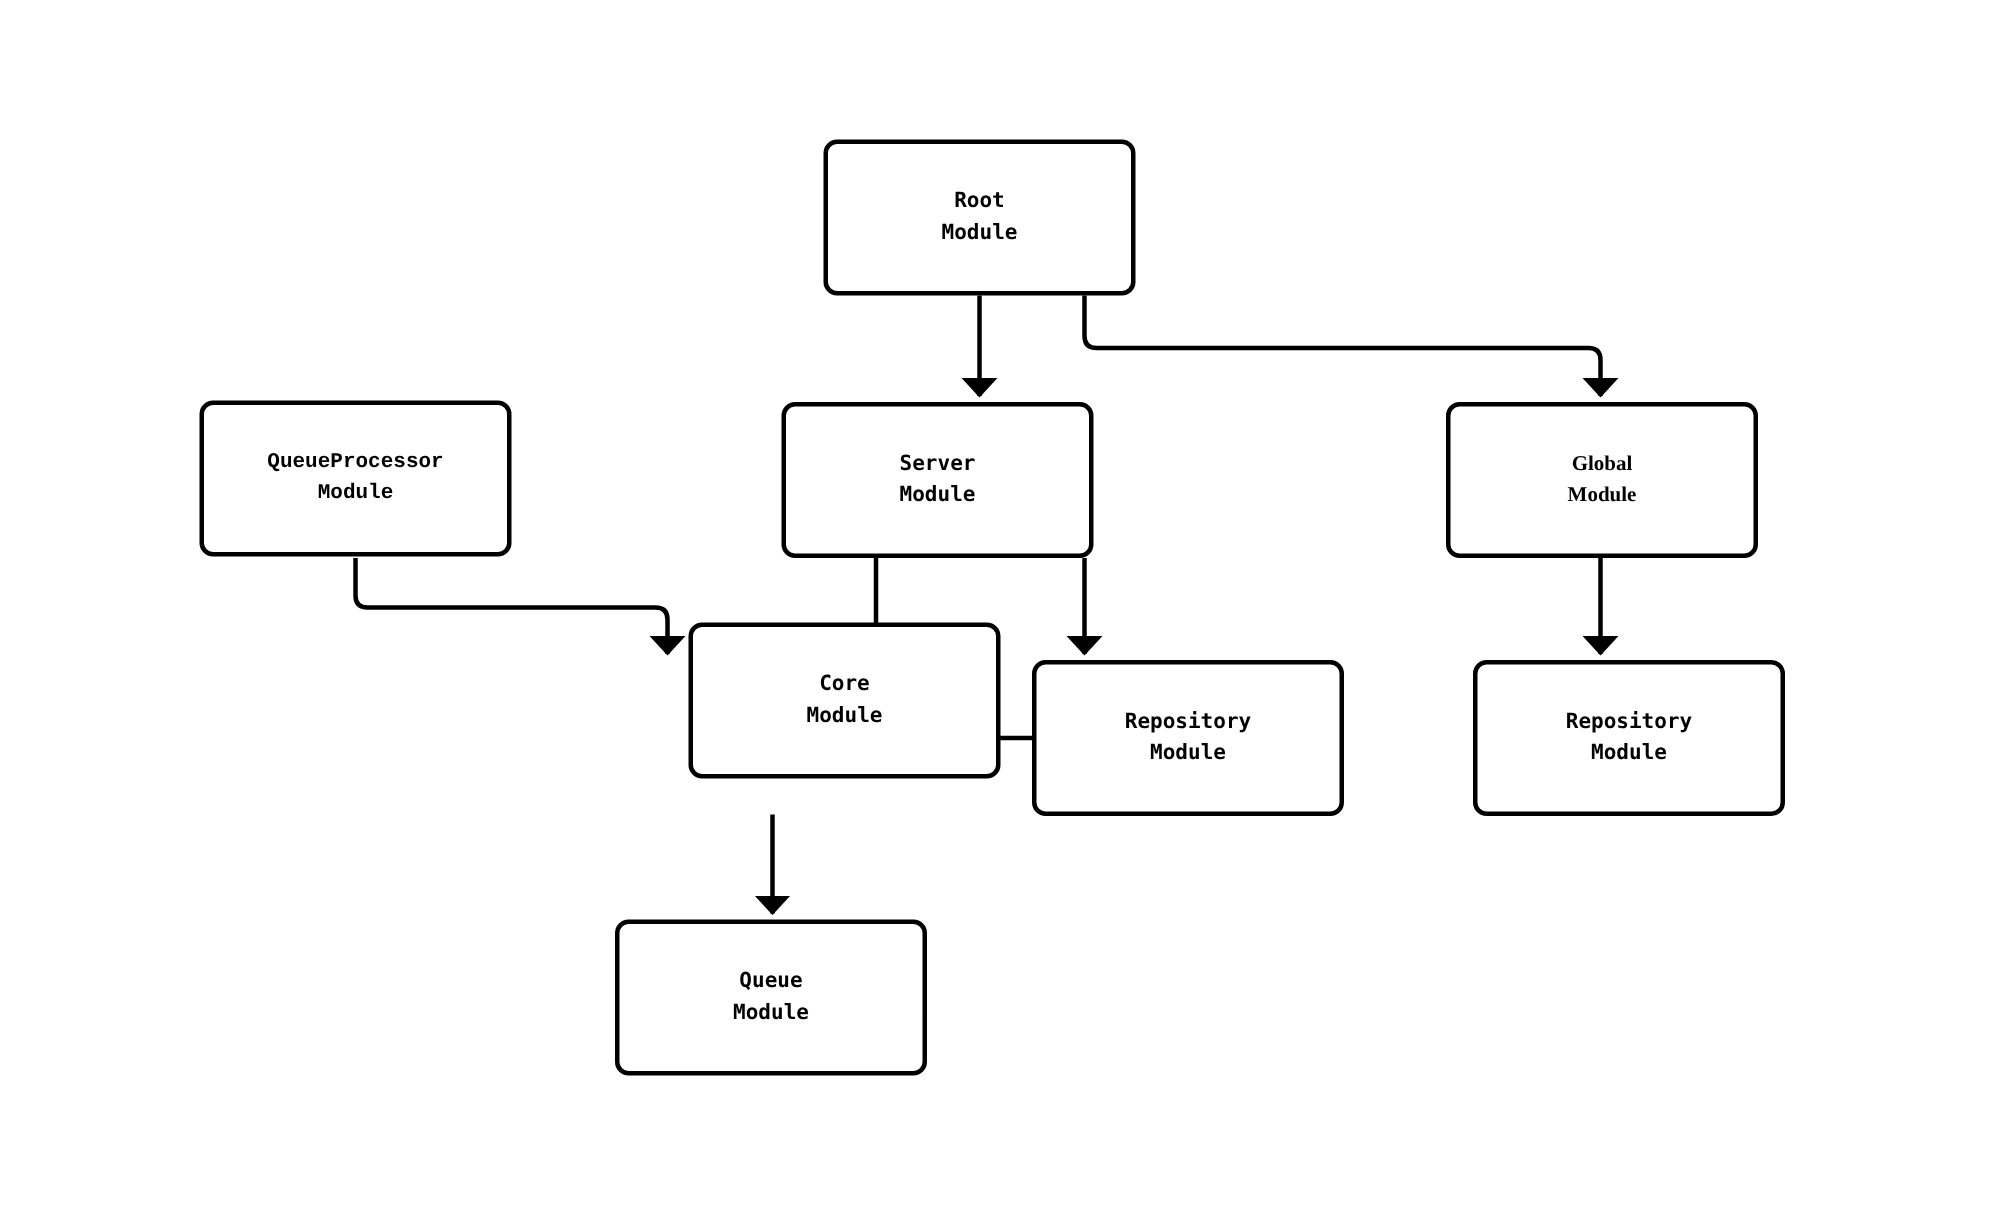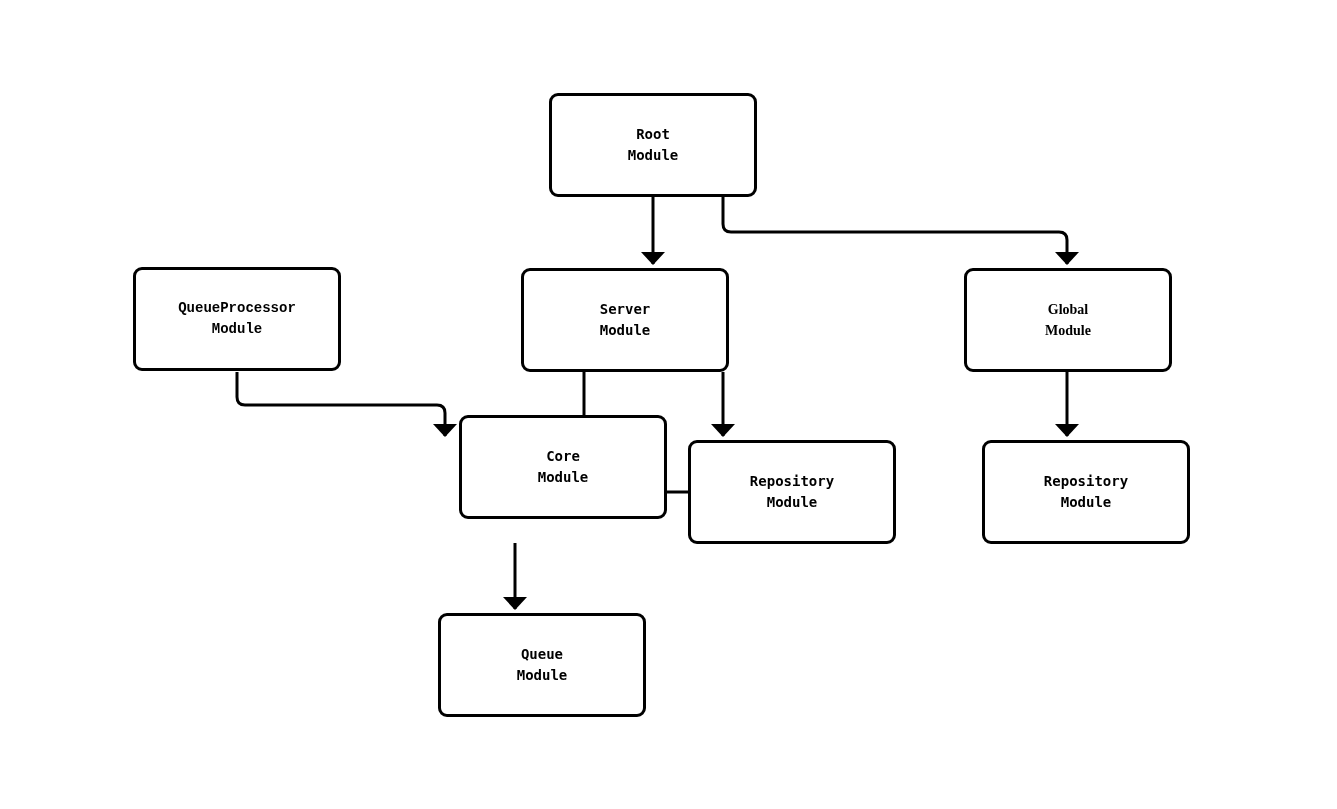--- a/index.html
+++ b/index.html
@@ -49,21 +49,21 @@
     letter-spacing: 0;
   }
   
   .pos-root          { left: 549px;  top: 93px;  }
   .pos-queueproc     { left: 133px;  top: 267px; font-family: Liberation Mono, monospace; }
   .pos-server        { left: 521px;  top: 268px; }
   .pos-global        { left: 964px;  top: 268px; font-family: Liberation Serif, serif; }
   .pos-core          { left: 411px;  top: 415px; margin-left: 48px; }
   .pos-endpoints     { left: 688px;  top: 440px; }
   .pos-repository    { left: 942px;  top: 440px; margin-left: 40px; }
-  .pos-queue         { left: 410px;  top: 613px; margin-left: 28px; }
+  .pos-queue         { left: 410px;  top: 613px; }
 </style>
 </head>
 <body>
 
 <div class="canvas">
 
   <svg class="edges-layer" width="1337" height="809" viewBox="0 0 1337 809" xmlns="http://www.w3.org/2000/svg">
     <defs>
       <marker id="arrowhead" viewBox="0 0 13 26" refX="12" refY="13" markerWidth="13" markerHeight="26" markerUnits="userSpaceOnUse" orient="auto">
         <path d="M0,1 L13,13 L0,25 Z" fill="#000000"></path>

